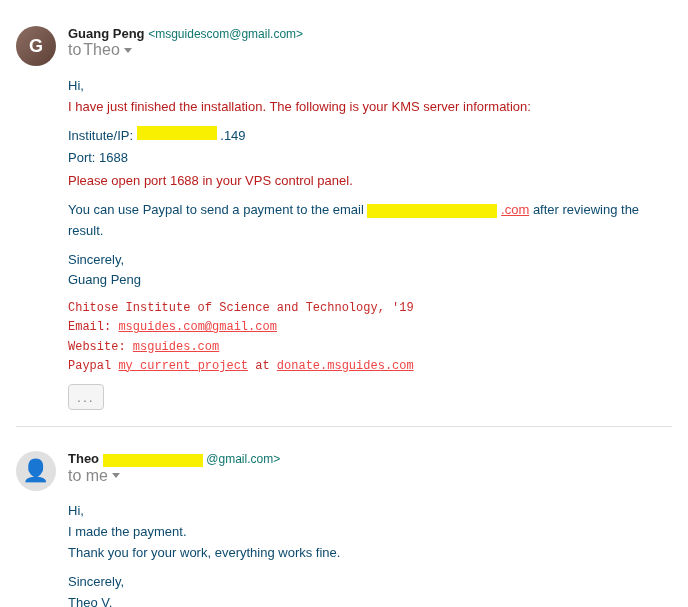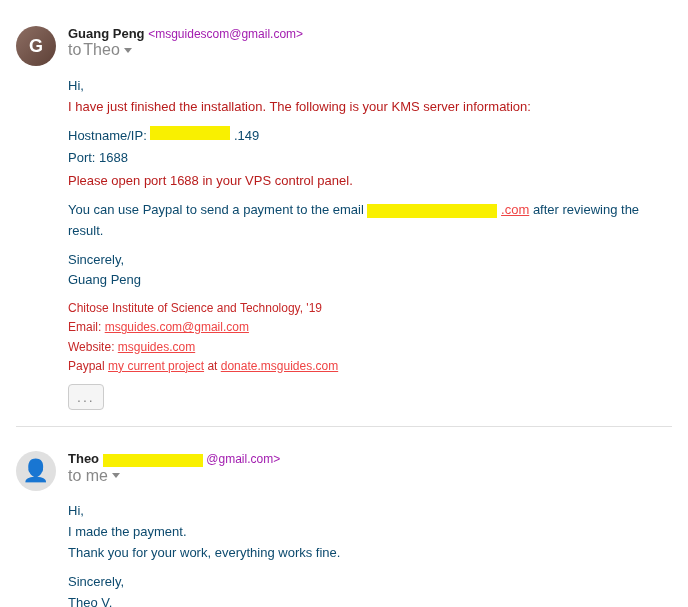--- a/index.html
+++ b/index.html
@@ -45,21 +45,21 @@
       flex: 1;
     }
 
     .sender-name {
       font-weight: bold;
       color: #222;
       font-size: 13px;
     }
 
     .sender-email {
-      color: #a21caf;
+      color: #0f766e;
       font-size: 12px;
     }
 
     .recipient-line {
       color: #888;
       font-size: 16px;
       display: flex;
       align-items: center;
       gap: 2px;
     }
@@ -113,20 +113,21 @@
       margin: 2px 0;
     }
 
     .signature-block {
       margin-top: 8px;
     }
 
     .signature-text {
       color: #c62828;
       font-size: 12px;
+      font-family: Liberation Mono, monospace;
     }
 
     .ellipsis-btn {
       display: inline-block;
       border: 1px solid #ccc;
       border-radius: 4px;
       padding: 1px 8px;
       font-size: 14px;
       color: #888;
       cursor: pointer;
@@ -187,21 +188,21 @@
     </div>
 
     <div class="message-body">
       <div class="paragraph">
         <div class="text-normal">Hi,</div>
         <div class="text-red">I have just finished the installation. The following is your KMS server information:</div>
       </div>
 
       <div class="paragraph">
         <div class="field-row">
-          <span class="text-normal">Hostname/IP: </span>
+          <span class="text-normal">Institute/IP: </span>
           <span class="highlight-yellow" style="display:inline-block;width:80px;height:14px;background:#f9f000;"></span>
           <span class="text-normal">.149</span>
         </div>
         <div class="field-row">
           <span class="text-normal">Port: 1688</span>
         </div>
         <div class="field-row">
           <span class="text-red">Please open port 1688 in your VPS control panel.</span>
         </div>
       </div>

